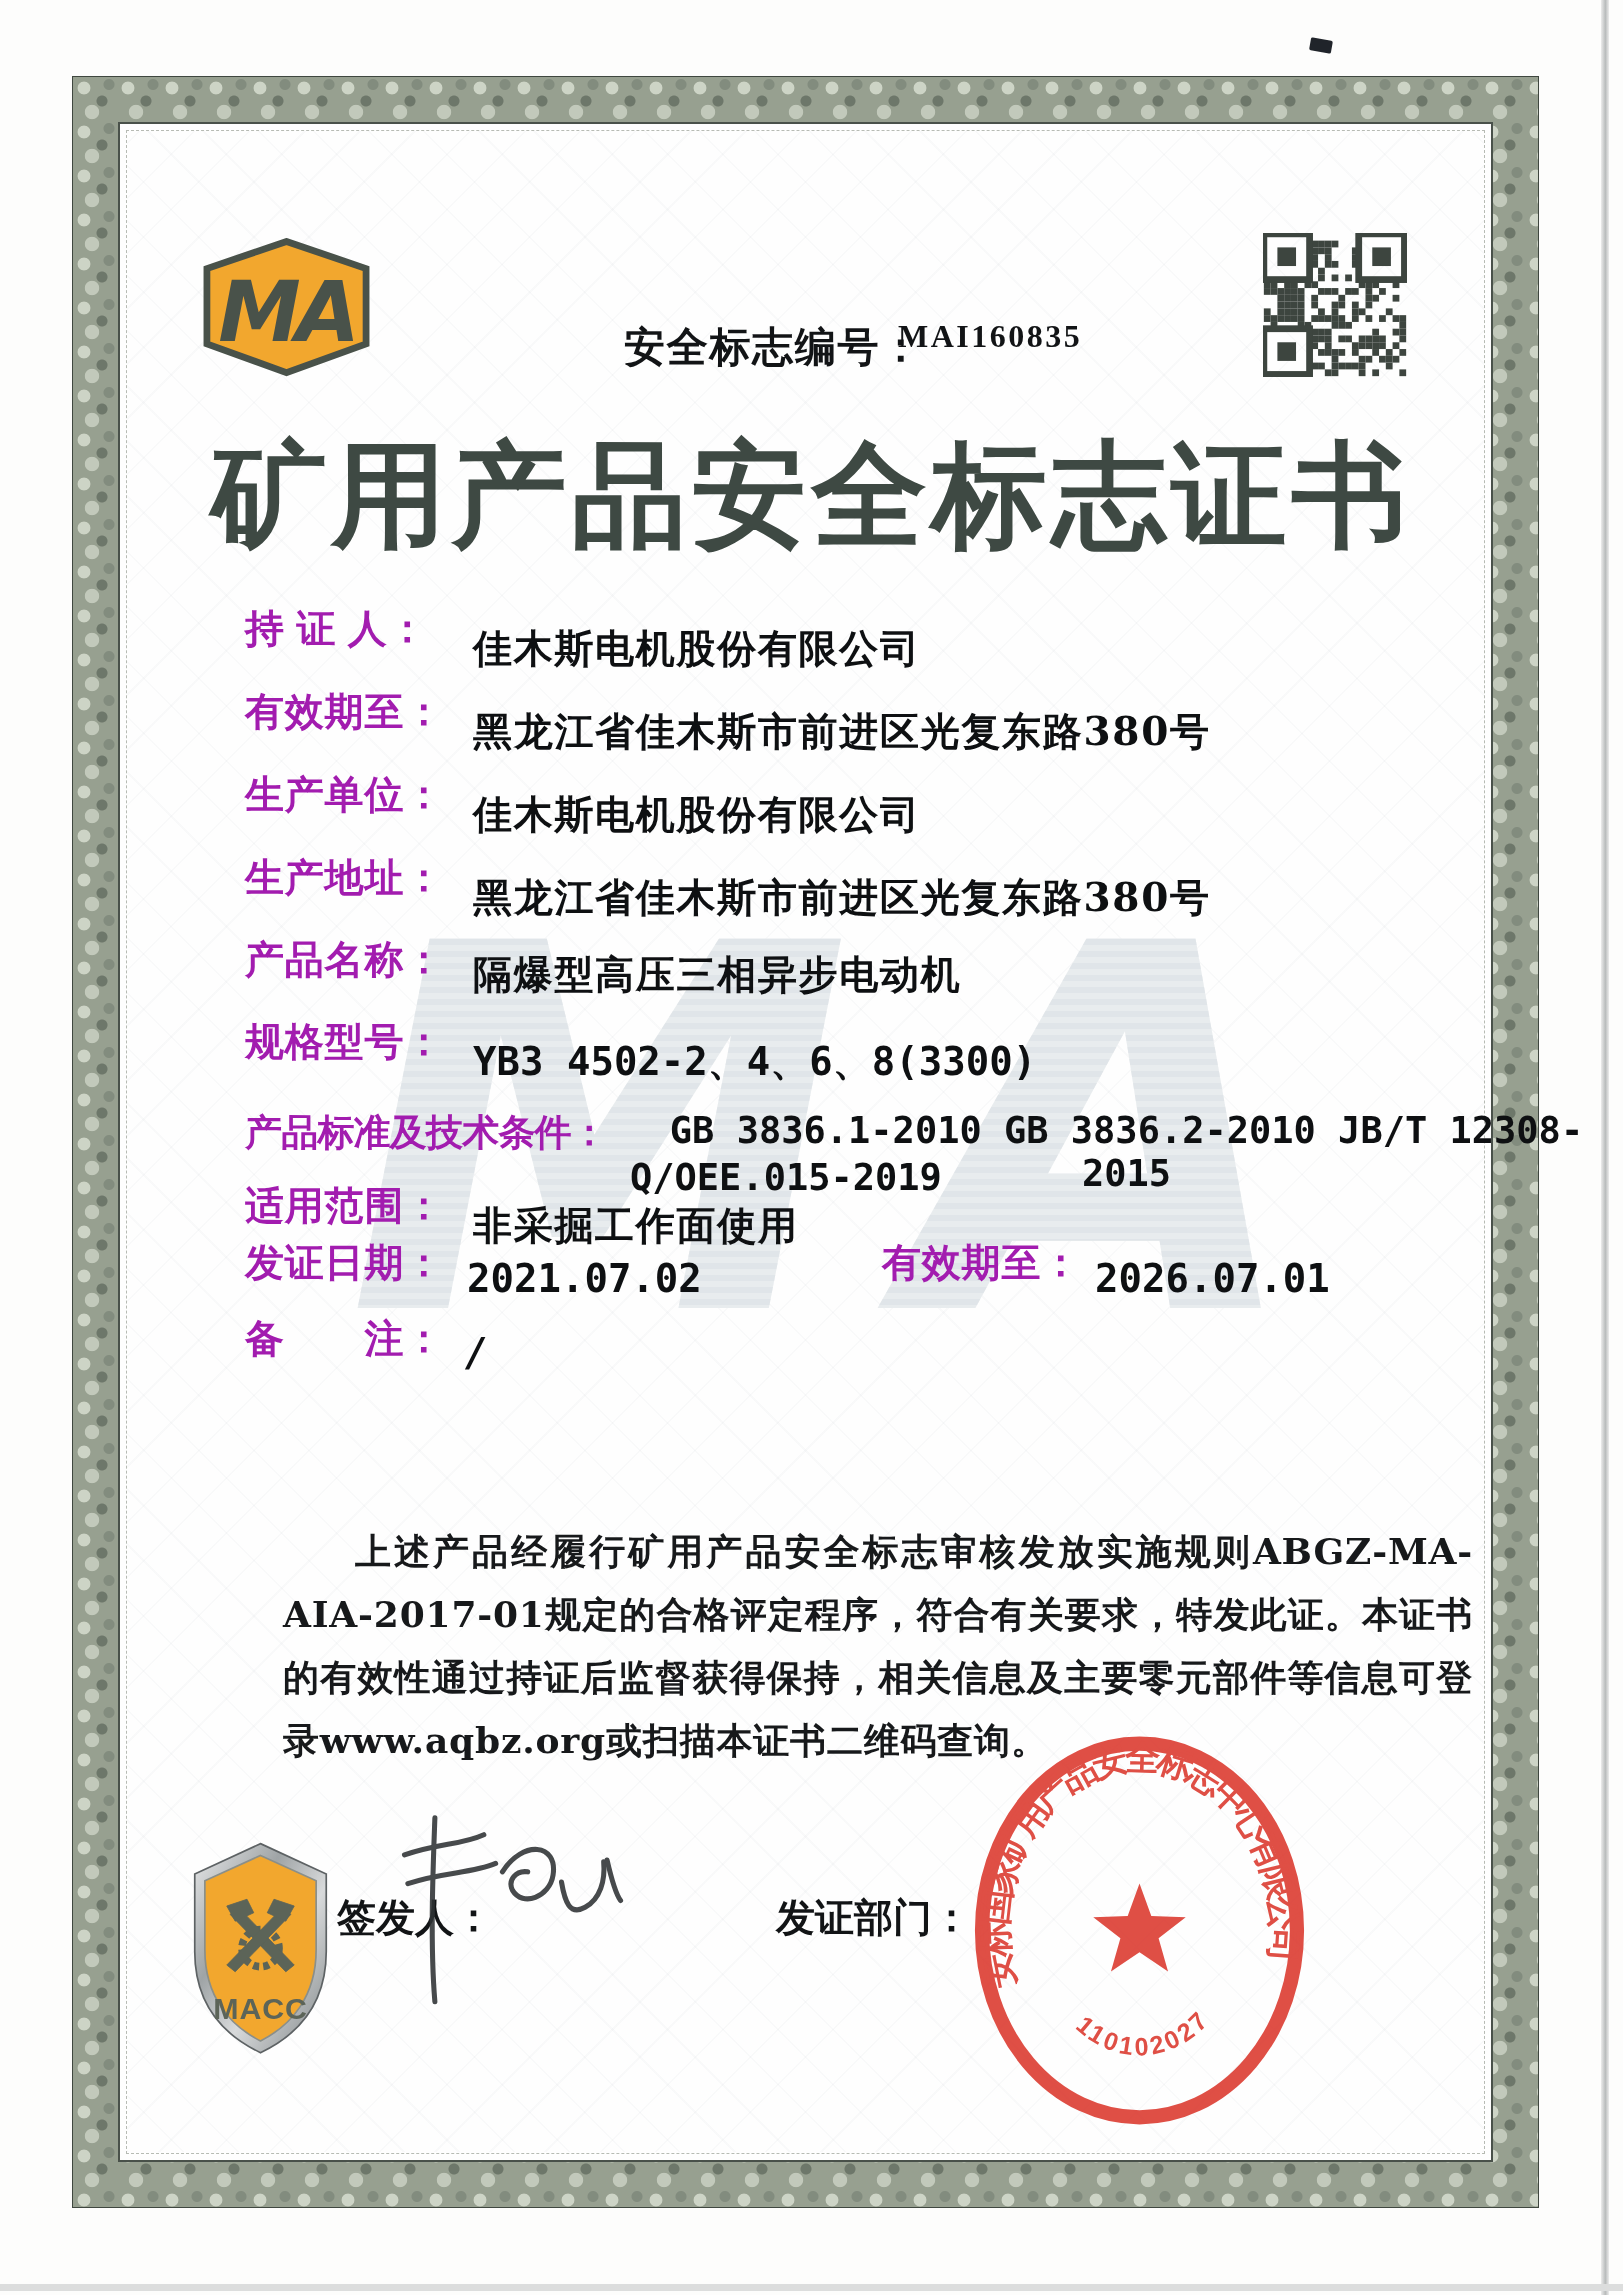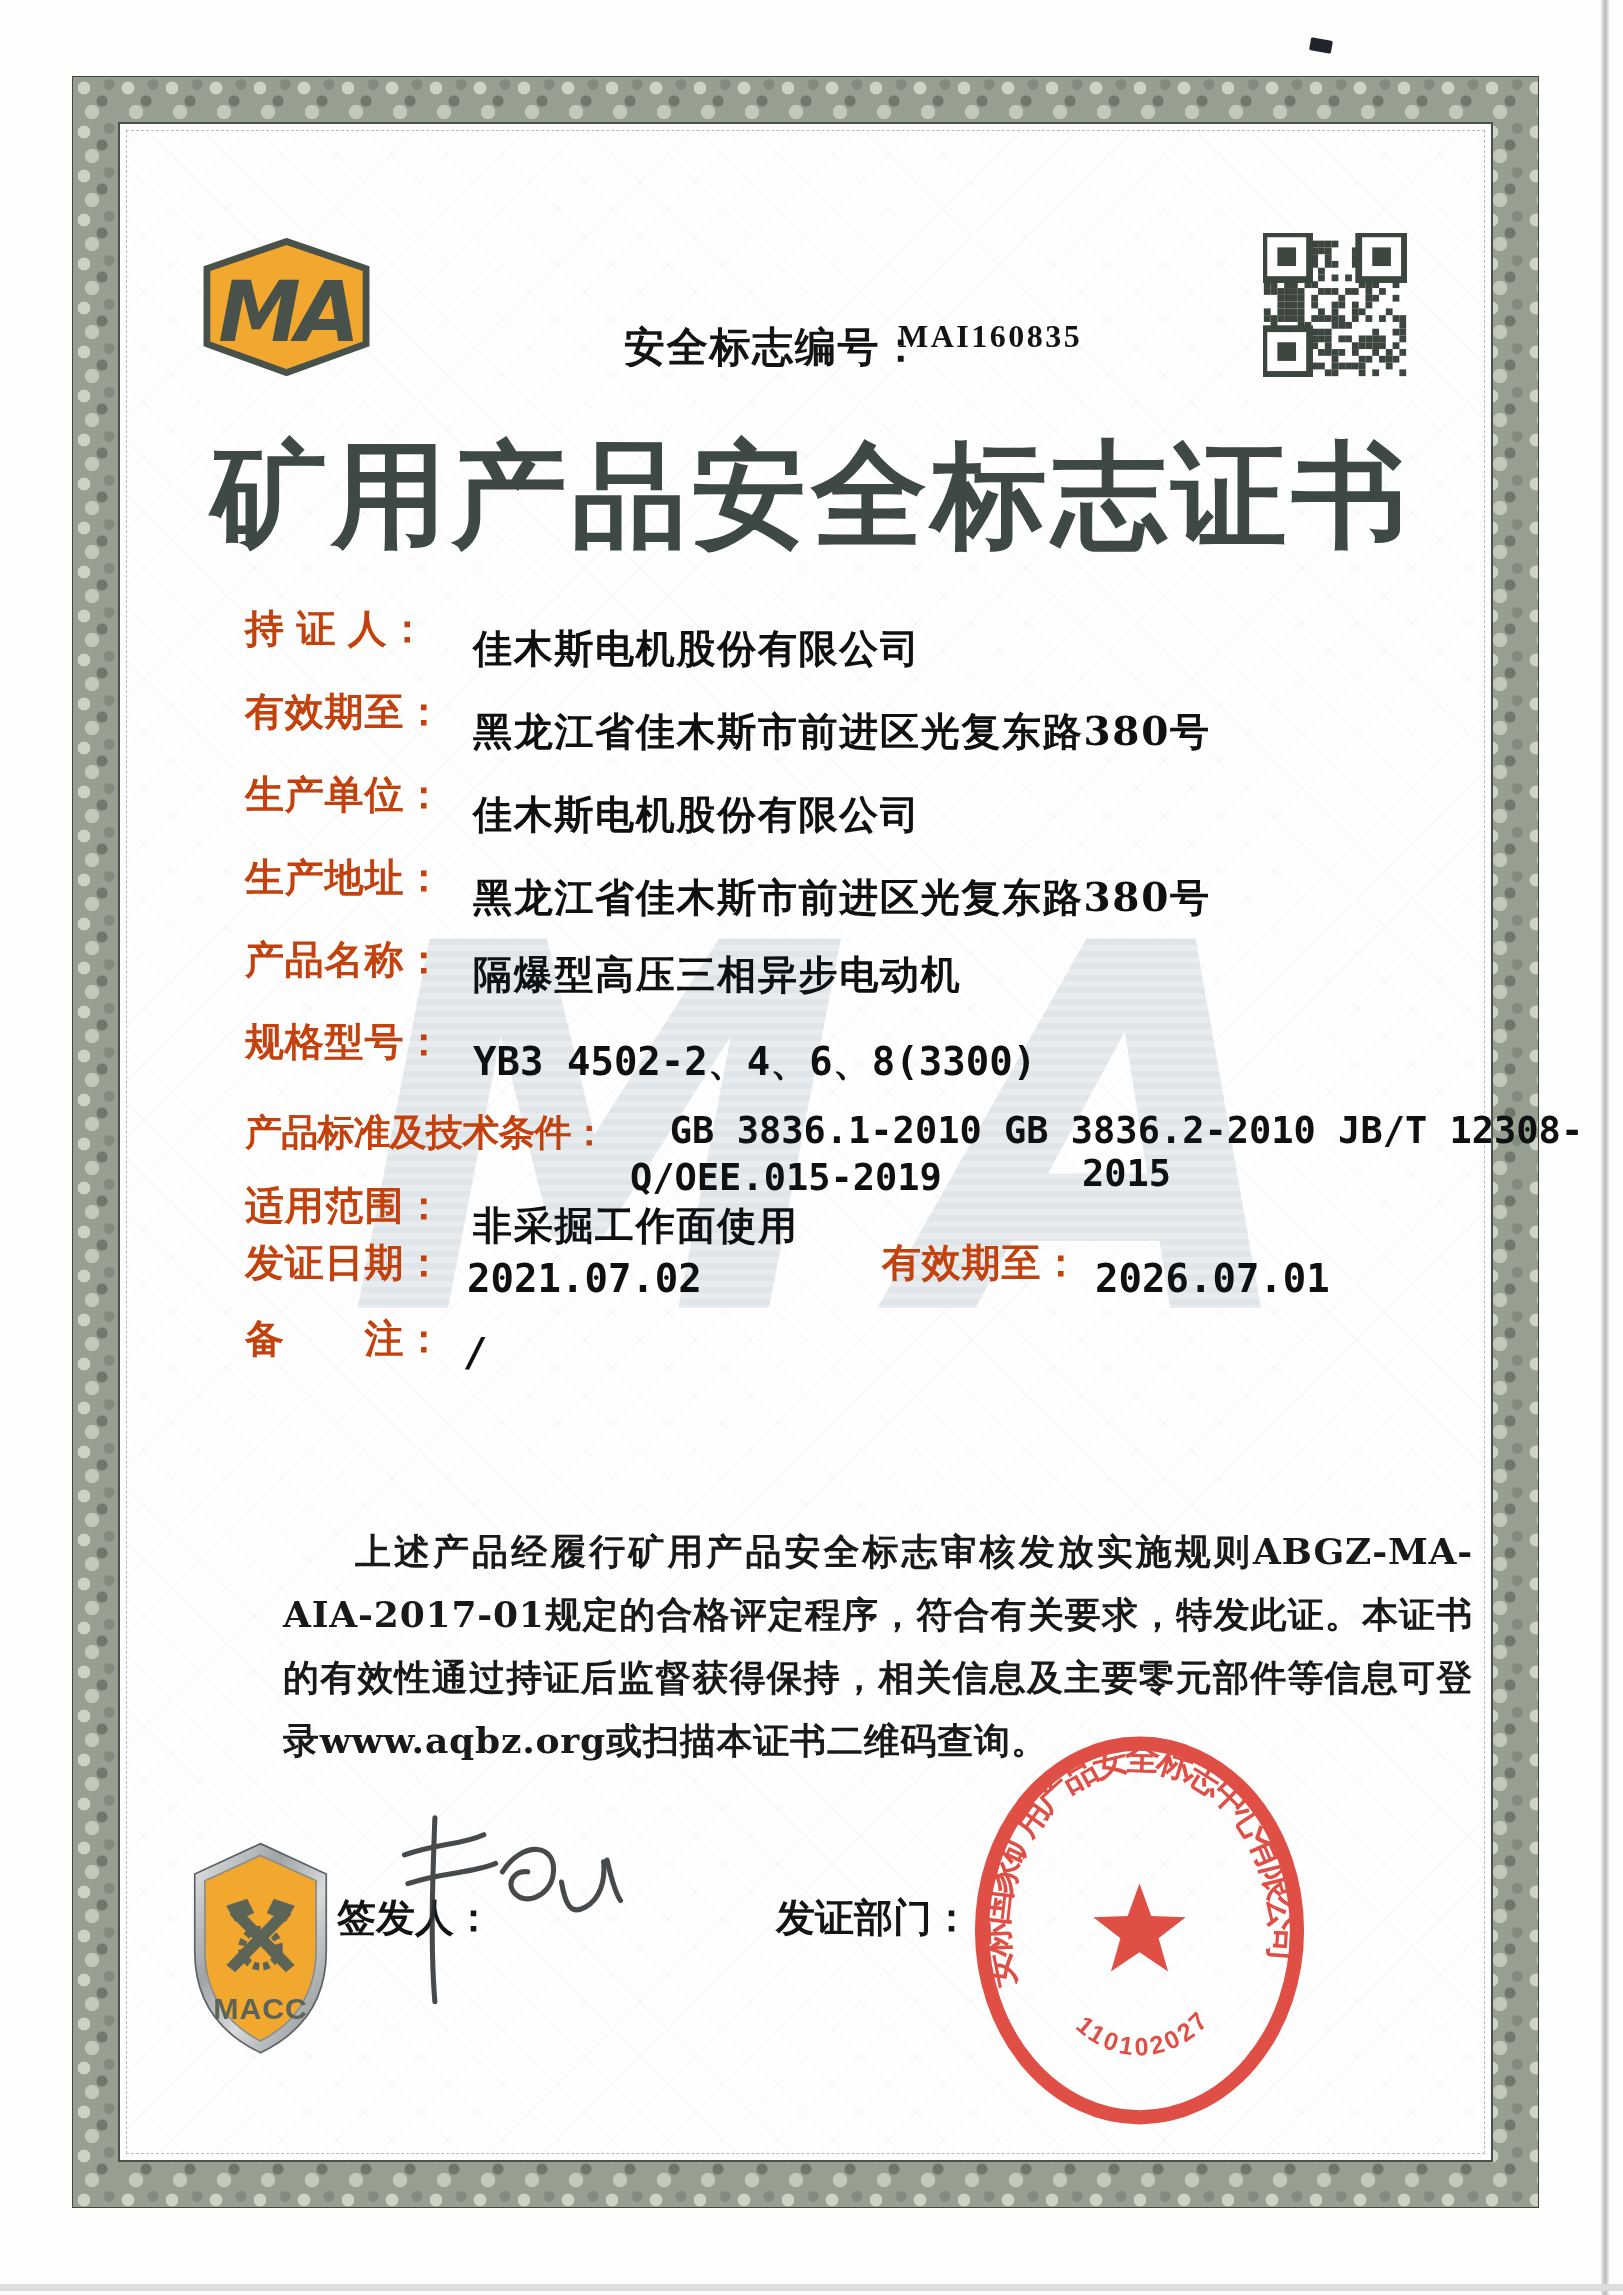--- a/index.html
+++ b/index.html
@@ -31,21 +31,21 @@
   .ma-logo{position:absolute;left:201px;top:238px;}
   .certno-label{position:absolute;left:624px;top:320px;font-size:41px;font-weight:900;letter-spacing:1.7px;}
   .certno-value{position:absolute;left:898px;top:318px;font-size:32px;font-weight:600;
      font-family:"Liberation Serif",serif;letter-spacing:2.5px;}
   .qr{position:absolute;left:1263px;top:233px;}
   
   .title{position:absolute;left:0;top:419px;width:1623px;text-align:center;
      font-size:115px;font-weight:900;color:#3e4943;letter-spacing:5px;
      font-family:"Liberation Serif",serif;}
   
-  .lbl{position:absolute;left:245px;font-size:39px;font-weight:900;color:#c2410c;letter-spacing:0.8px;}
+  .lbl{position:absolute;left:245px;font-size:39px;font-weight:900;color:#a21caf;letter-spacing:0.8px;}
   .val{position:absolute;left:473px;font-size:39px;font-weight:700;color:#0e1012;
        font-family:"DejaVu Serif",serif;letter-spacing:1.7px;margin-top:20px;}
   .val-tech{font-family:"DejaVu Sans Mono",monospace;letter-spacing:0;font-weight:700;text-align:center;}
   .lbl-wide{font-size:37px;letter-spacing:-0.8px;margin-top:16px;}
   
   .statement{position:absolute;left:254px;top:1520px;width:1190px;font-size:36px;line-height:63px;
      font-family:"DejaVu Serif",serif;font-weight:600;color:#17191b;text-indent:2em;
      text-align:justify;letter-spacing:0.8px;margin-left:29px;}
   
   .macc{position:absolute;left:188px;top:1840px;}

